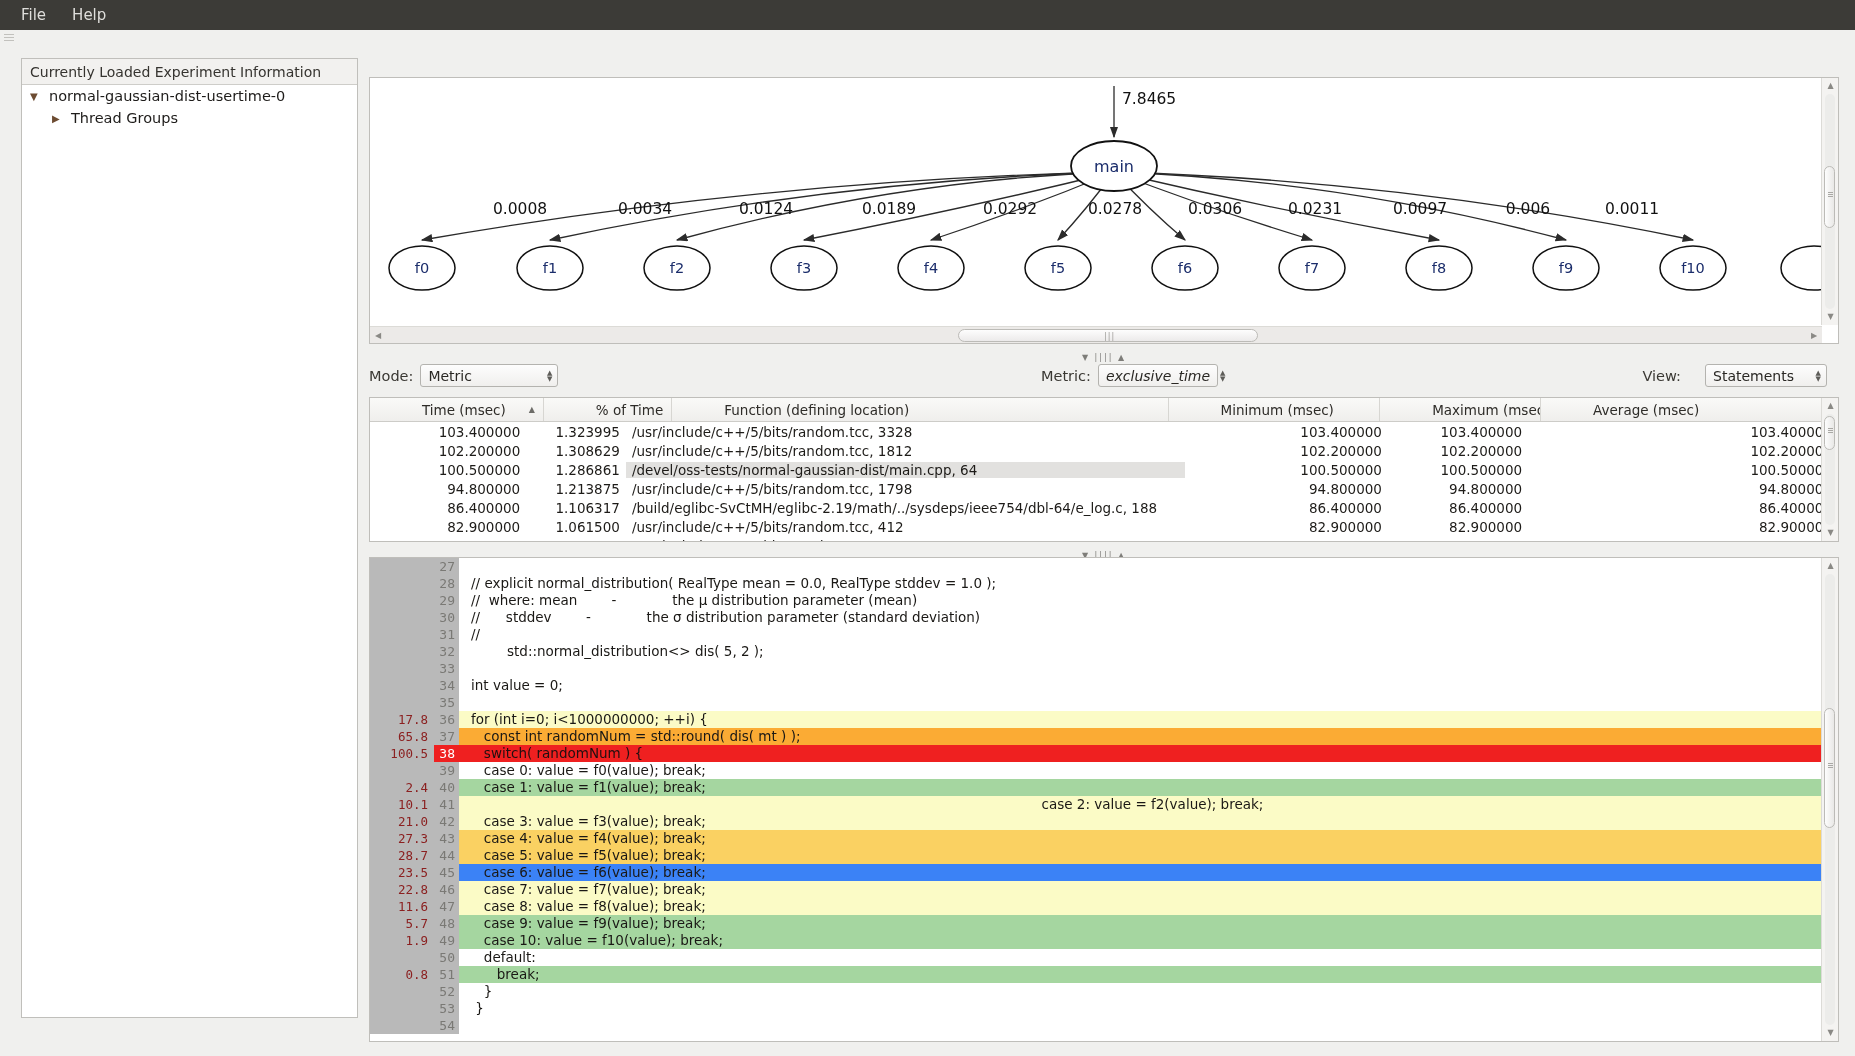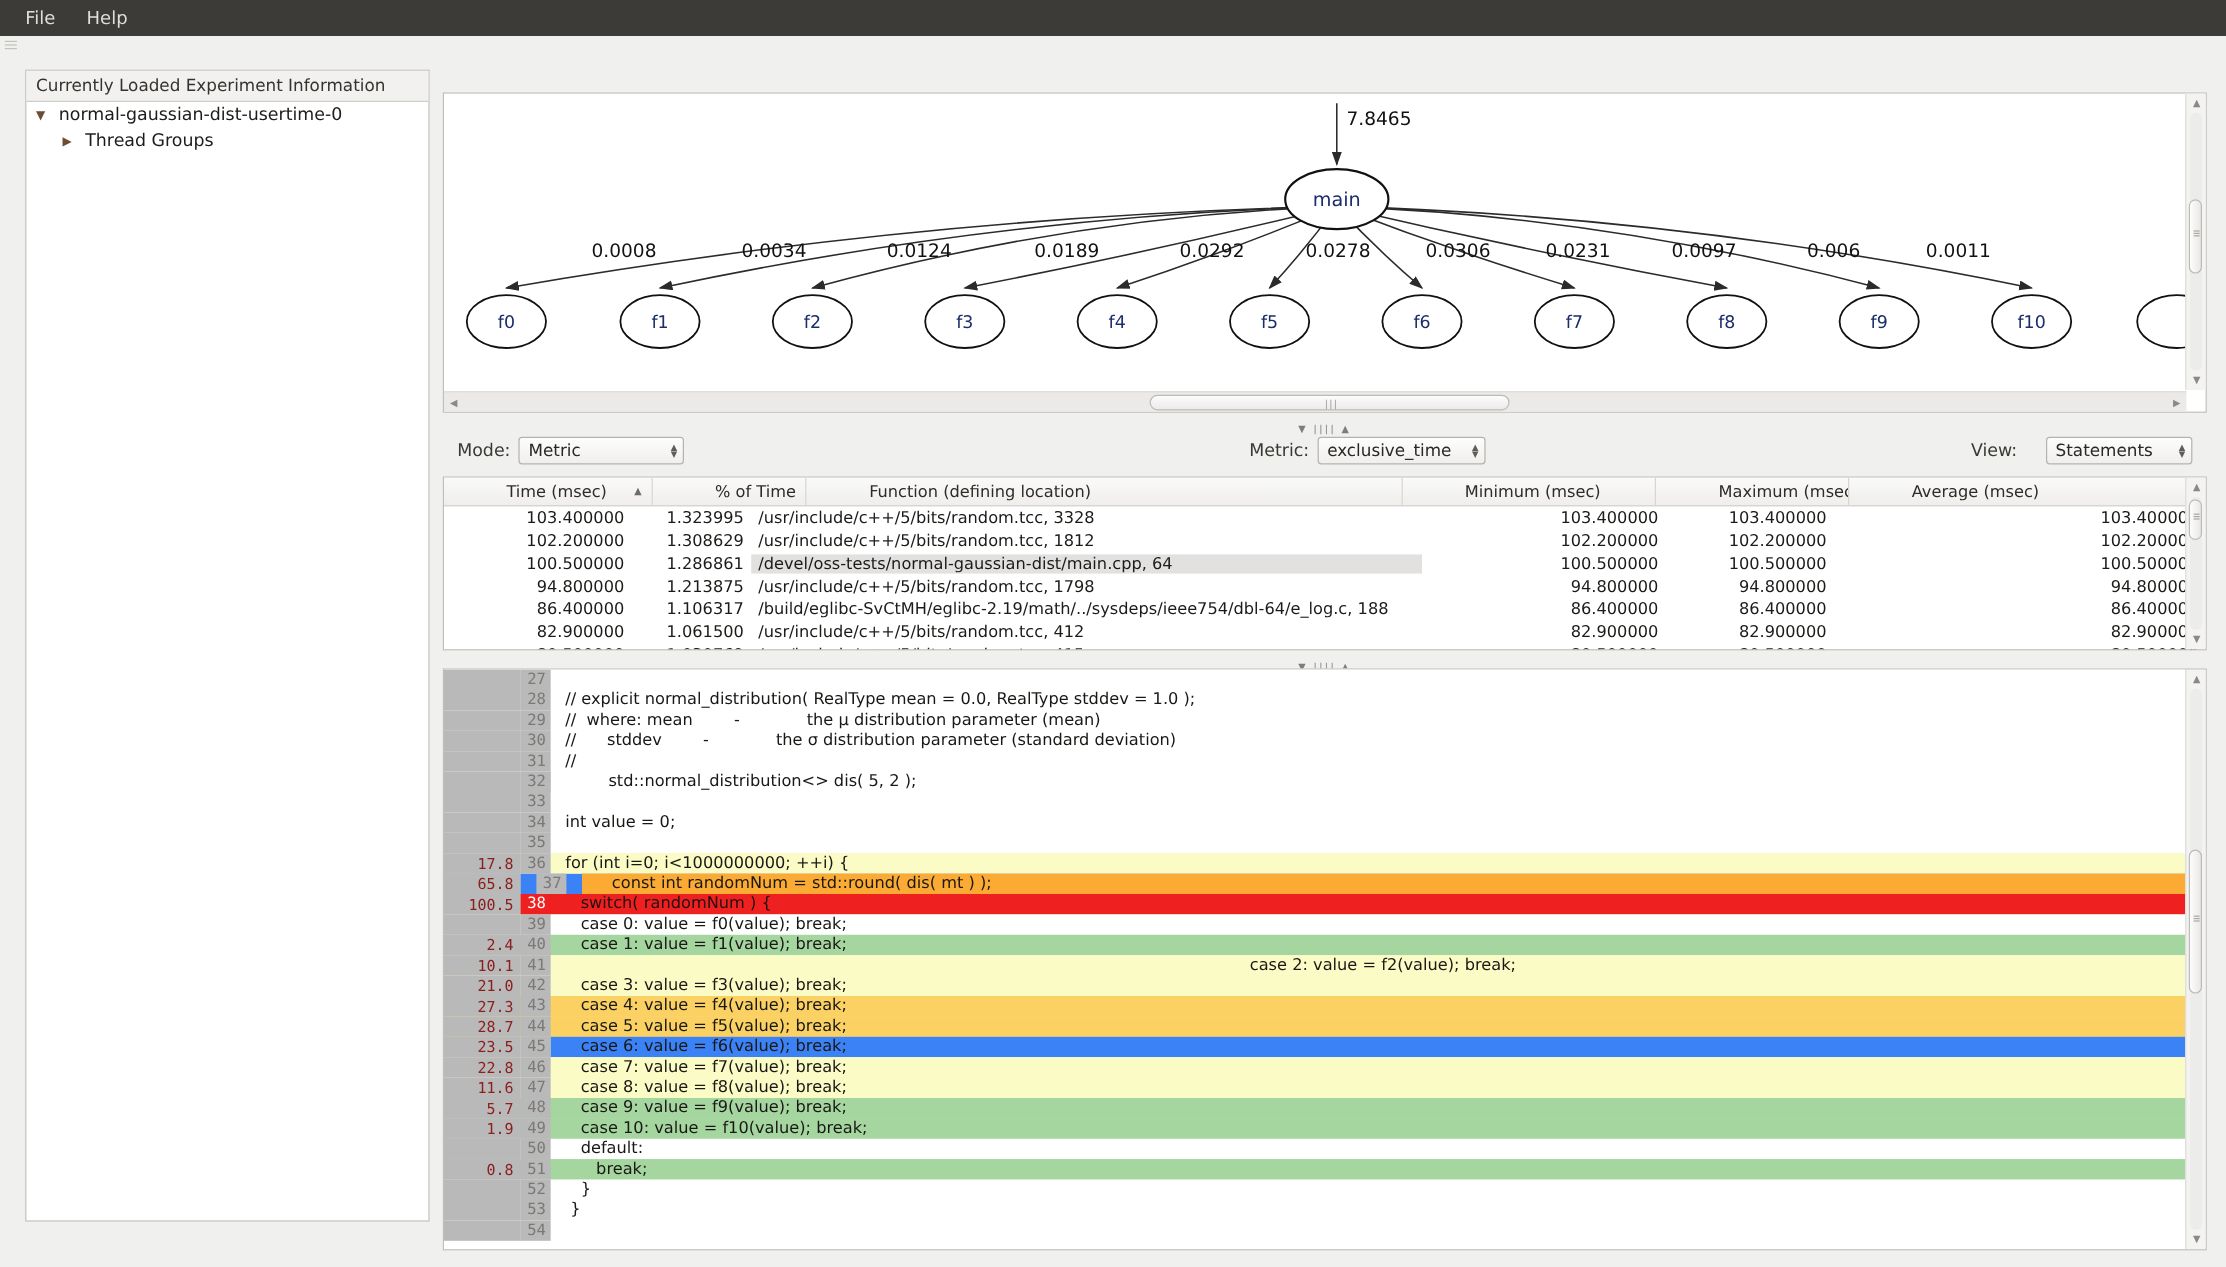--- a/index.html
+++ b/index.html
@@ -405,33 +405,33 @@
         </div>
         <div class="arrow right">▶</div>
       </div>
     </div>
 
     <div class="splitter" style="top:268px;">
       <span class="handle">▼ |||| ▲</span>
     </div>
 
     <div id="controls" style="top:283px;">
-      <div class="ctl" style="left:12px;justify-content:flex-end;">
+      <div class="ctl" style="left:0px;justify-content:flex-end;">
         <span>Mode:</span>
         <span class="combo" style="width:138px;">
           <span>Metric</span>
           <span class="spin">
               <span>▲</span>
               <span>▼</span>
             </span>
         </span>
       </div>
       <div class="ctl" style="left:672px;">
         <span>Metric:</span>
-        <span class="combo" style="width:140px;">
+        <span class="combo" style="width:120px;font-style:italic;">
           <span>exclusive_time</span>
           <span class="spin">
               <span>▲</span>
               <span>▼</span>
             </span>
         </span>
       </div>
       <div class="ctl" style="right:12px;gap:24px;">
         <span>View:</span>
         <span class="combo" style="width:122px;">
@@ -548,21 +548,21 @@
             <div class="srow" style="background: rgb(255, 255, 255);"><div class="gutter-val"></div><div class="gutter-ln">27</div><div class="code" style="background: rgb(255, 255, 255);"></div></div>
             <div class="srow" style="background: rgb(255, 255, 255);"><div class="gutter-val"></div><div class="gutter-ln">28</div><div class="code" style="background: rgb(255, 255, 255);">// explicit normal_distribution( RealType mean = 0.0, RealType stddev = 1.0 );</div></div>
             <div class="srow" style="background: rgb(255, 255, 255);"><div class="gutter-val"></div><div class="gutter-ln">29</div><div class="code" style="background: rgb(255, 255, 255);">//  where: mean        -             the µ distribution parameter (mean)</div></div>
             <div class="srow" style="background: rgb(255, 255, 255);"><div class="gutter-val"></div><div class="gutter-ln">30</div><div class="code" style="background: rgb(255, 255, 255);">//      stddev        -             the σ distribution parameter (standard deviation)</div></div>
             <div class="srow" style="background: rgb(255, 255, 255);"><div class="gutter-val"></div><div class="gutter-ln">31</div><div class="code" style="background: rgb(255, 255, 255);">//</div></div>
             <div class="srow" style="background: rgb(255, 255, 255);"><div class="gutter-val"></div><div class="gutter-ln">32</div><div class="code" style="background: rgb(255, 255, 255); margin-left: 36px;">std::normal_distribution&lt;&gt; dis( 5, 2 );</div></div>
             <div class="srow" style="background: rgb(255, 255, 255);"><div class="gutter-val"></div><div class="gutter-ln">33</div><div class="code" style="background: rgb(255, 255, 255);"></div></div>
             <div class="srow" style="background: rgb(255, 255, 255);"><div class="gutter-val"></div><div class="gutter-ln">34</div><div class="code" style="background: rgb(255, 255, 255);">int value = 0;</div></div>
             <div class="srow" style="background: rgb(255, 255, 255);"><div class="gutter-val"></div><div class="gutter-ln">35</div><div class="code" style="background: rgb(255, 255, 255);"></div></div>
             <div class="srow" style="background: rgb(251, 251, 198);"><div class="gutter-val">17.8</div><div class="gutter-ln">36</div><div class="code" style="background: rgb(251, 251, 198);">for (int i=0; i&lt;1000000000; ++i) {</div></div>
-            <div class="srow" style="background: #3b82f6; gap: 13px;"><div class="gutter-val">65.8</div><div class="gutter-ln">37</div><div class="code" style="background: rgb(251, 171, 52);">   const int randomNum = std::round( dis( mt ) );</div></div>
+            <div class="srow" style="background: #0f172a;"><div class="gutter-val">65.8</div><div class="gutter-ln">37</div><div class="code" style="background: rgb(251, 171, 52);">   const int randomNum = std::round( dis( mt ) );</div></div>
             <div class="srow hot38" style="background: rgb(239, 32, 32);"><div class="gutter-val">100.5</div><div class="gutter-ln">38</div><div class="code" style="background: rgb(239, 32, 32); color: rgb(32, 16, 16);">   switch( randomNum ) {</div></div>
             <div class="srow" style="background: rgb(255, 255, 255);"><div class="gutter-val"></div><div class="gutter-ln">39</div><div class="code" style="background: rgb(255, 255, 255);">   case 0: value = f0(value); break;</div></div>
             <div class="srow" style="background: rgb(165, 214, 160);"><div class="gutter-val">2.4</div><div class="gutter-ln">40</div><div class="code" style="background: rgb(165, 214, 160);">   case 1: value = f1(value); break;</div></div>
             <div class="srow" style="background: rgb(251, 251, 198);"><div class="gutter-val">10.1</div><div class="gutter-ln">41</div><div class="code" style="background: rgb(251, 251, 198); text-align: center;">   case 2: value = f2(value); break;</div></div>
             <div class="srow" style="background: rgb(251, 251, 198);"><div class="gutter-val">21.0</div><div class="gutter-ln">42</div><div class="code" style="background: rgb(251, 251, 198);">   case 3: value = f3(value); break;</div></div>
             <div class="srow" style="background: rgb(250, 209, 98);"><div class="gutter-val">27.3</div><div class="gutter-ln">43</div><div class="code" style="background: rgb(250, 209, 98);">   case 4: value = f4(value); break;</div></div>
             <div class="srow" style="background: rgb(250, 209, 98);"><div class="gutter-val">28.7</div><div class="gutter-ln">44</div><div class="code" style="background: rgb(250, 209, 98);">   case 5: value = f5(value); break;</div></div>
             <div class="srow" style="background: rgb(251, 251, 198);"><div class="gutter-val">23.5</div><div class="gutter-ln">45</div><div class="code" style="background: #3b82f6;">   case 6: value = f6(value); break;</div></div>
             <div class="srow" style="background: rgb(251, 251, 198);"><div class="gutter-val">22.8</div><div class="gutter-ln">46</div><div class="code" style="background: rgb(251, 251, 198);">   case 7: value = f7(value); break;</div></div>
             <div class="srow" style="background: rgb(251, 251, 198);"><div class="gutter-val">11.6</div><div class="gutter-ln">47</div><div class="code" style="background: rgb(251, 251, 198);">   case 8: value = f8(value); break;</div></div>

